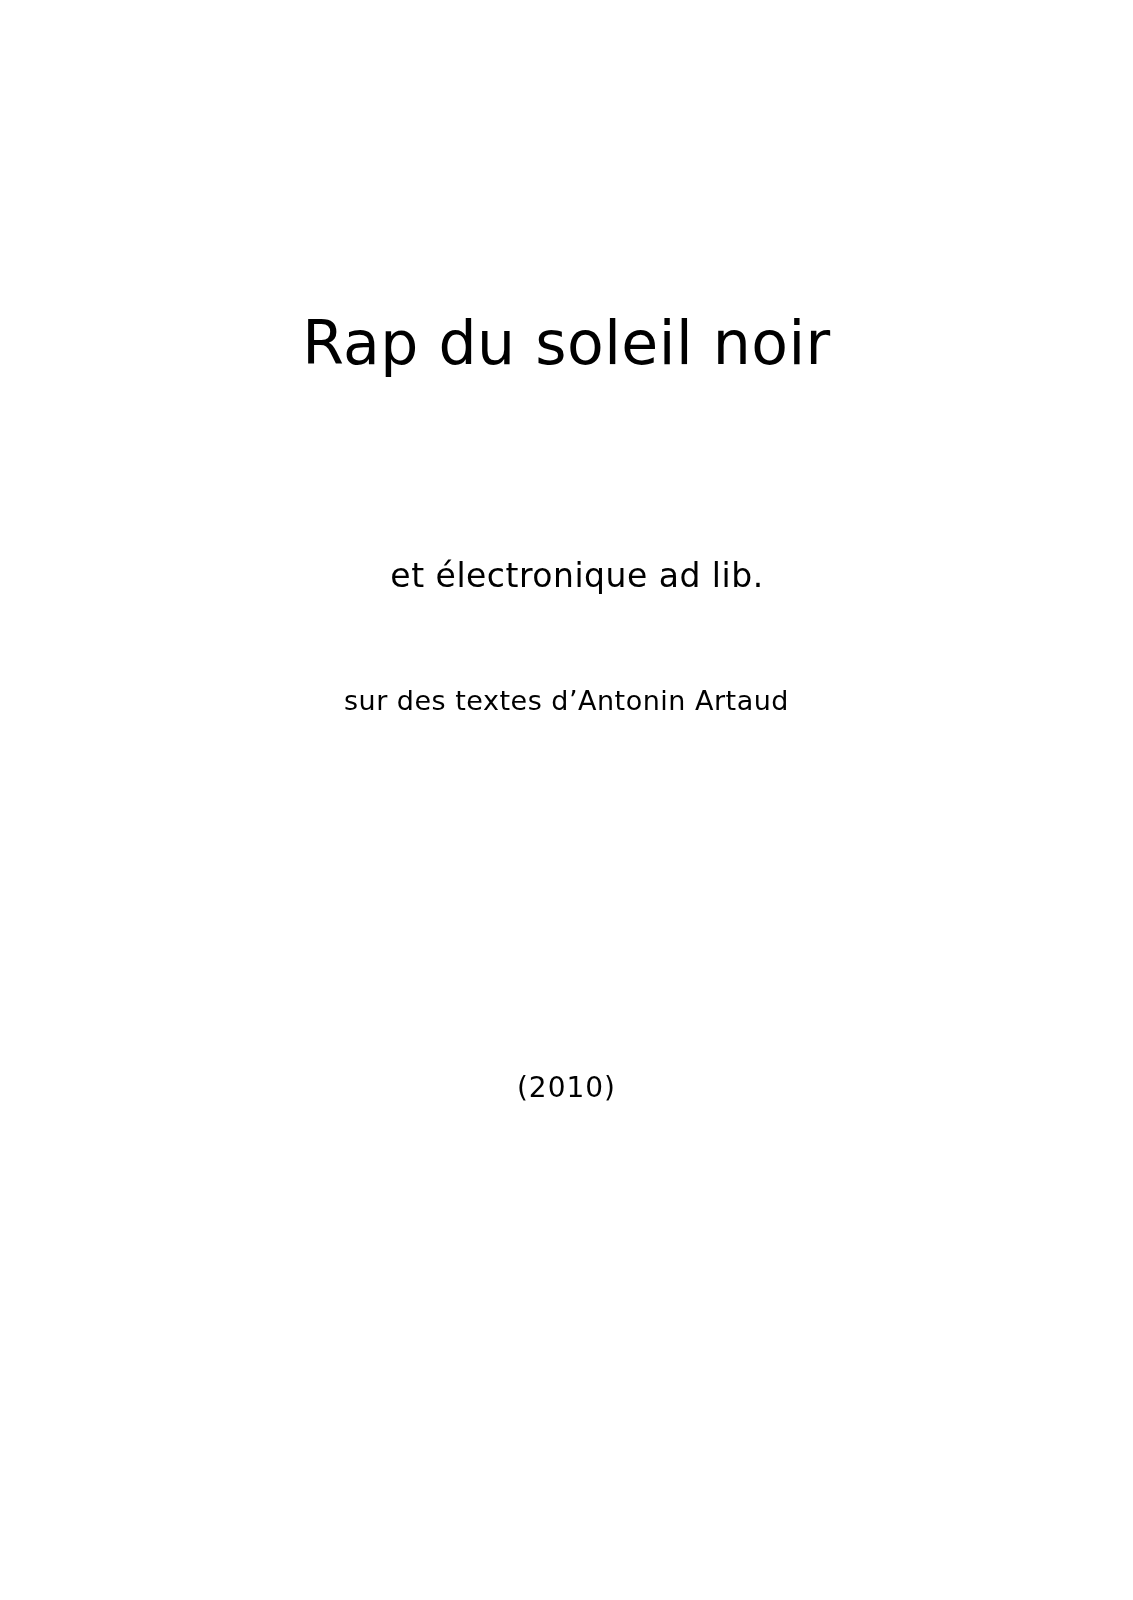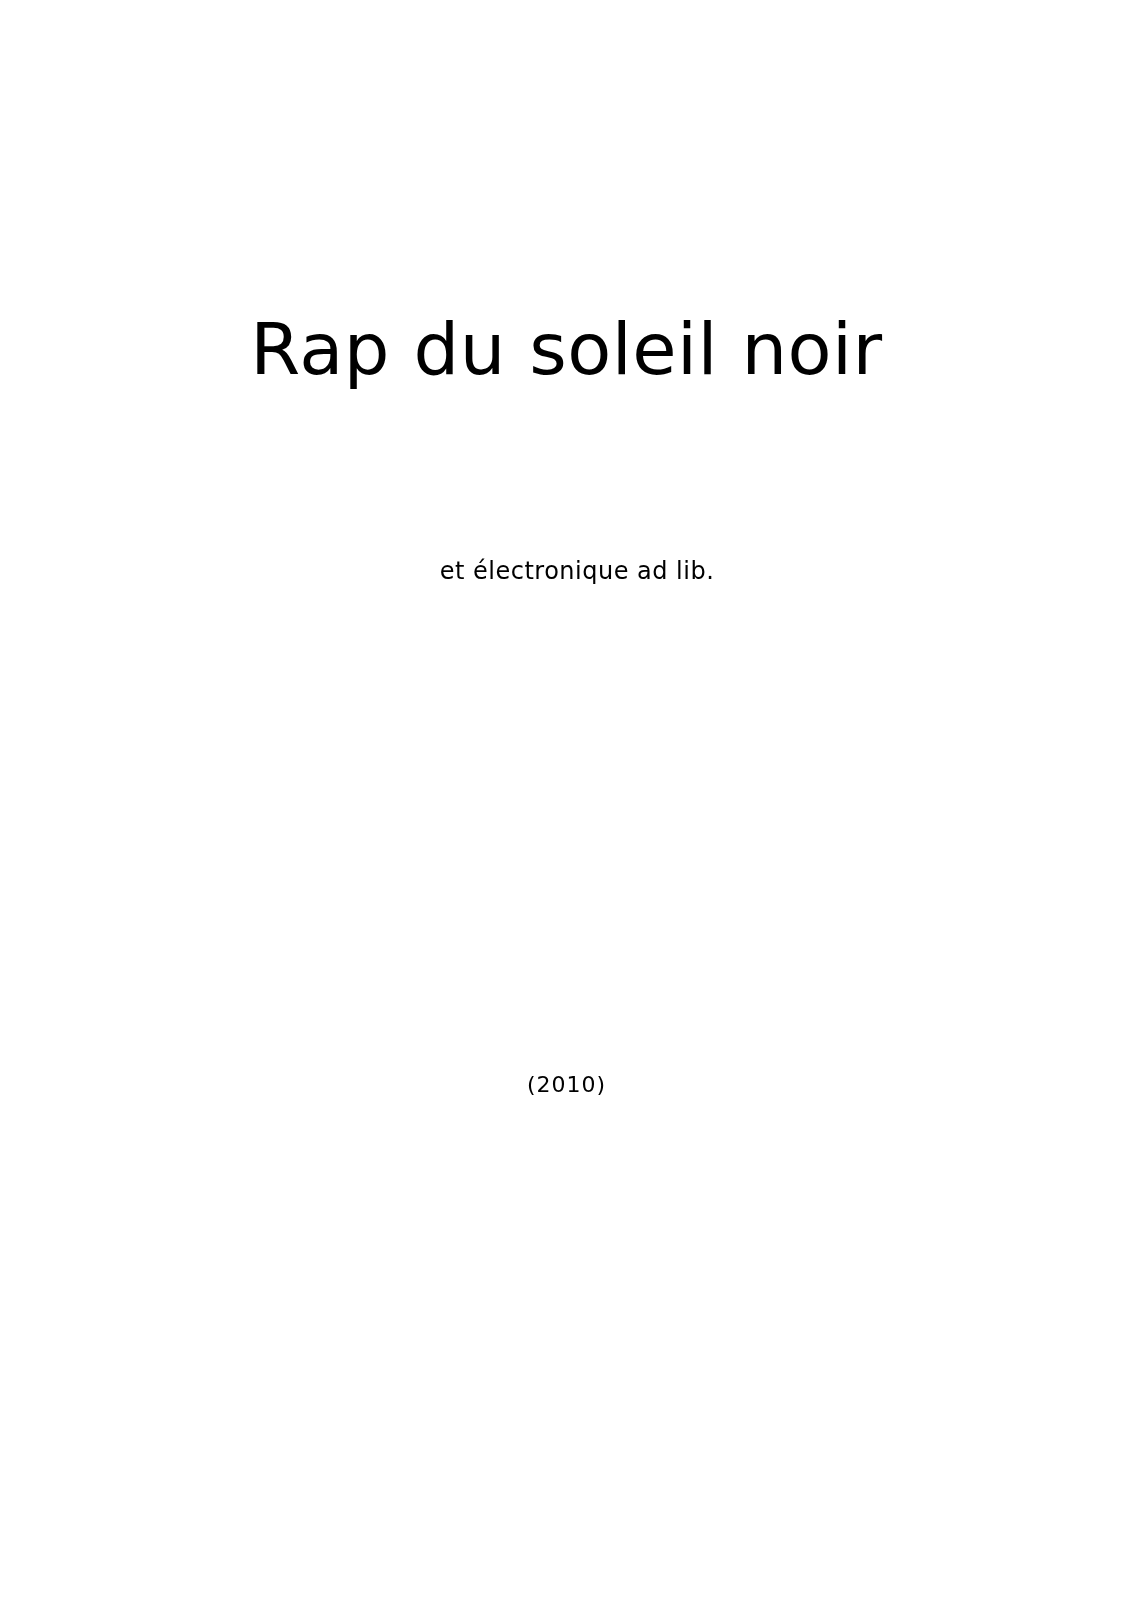--- a/index.html
+++ b/index.html
@@ -27,56 +27,57 @@
     position: absolute;
     left: 0;
     right: 0;
     text-align: center;
     line-height: 1;
     white-space: nowrap;
     color: #000000;
   }
   .main-title {
     top: 313px;
-    font-size: 72px;
+    font-size: 60px;
     letter-spacing: 0.5px;
     font-weight: 400;
   }
   .subtitle-1 {
     top: 472px;
     font-size: 34px;
     letter-spacing: 0.5px;
   }
   .subtitle-2 {
     top: 559px;
-    font-size: 24px;
+    font-size: 33px;
     letter-spacing: 0.5px;
     padding-left: 21px;
   }
   .dedication {
     top: 687px;
     font-size: 27px;
     letter-spacing: 0.5px;
   }
   .composer {
     top: 987px;
     font-size: 34px;
     letter-spacing: 0.5px;
   }
   .year {
     top: 1074px;
-    font-size: 22px;
+    font-size: 28px;
     letter-spacing: 1px;
   }
 </style>
 </head>
 <body>
 
 <div class="page">
   <div class="line main-title">Rap du soleil noir</div>
 
 
   <div class="line subtitle-2">et électronique ad lib.</div>
 
+  <div class="line dedication">sur des textes d’Antonin Artaud</div>
 
 
   <div class="line year">(2010)</div>
 </div>
 
 </body></html>

